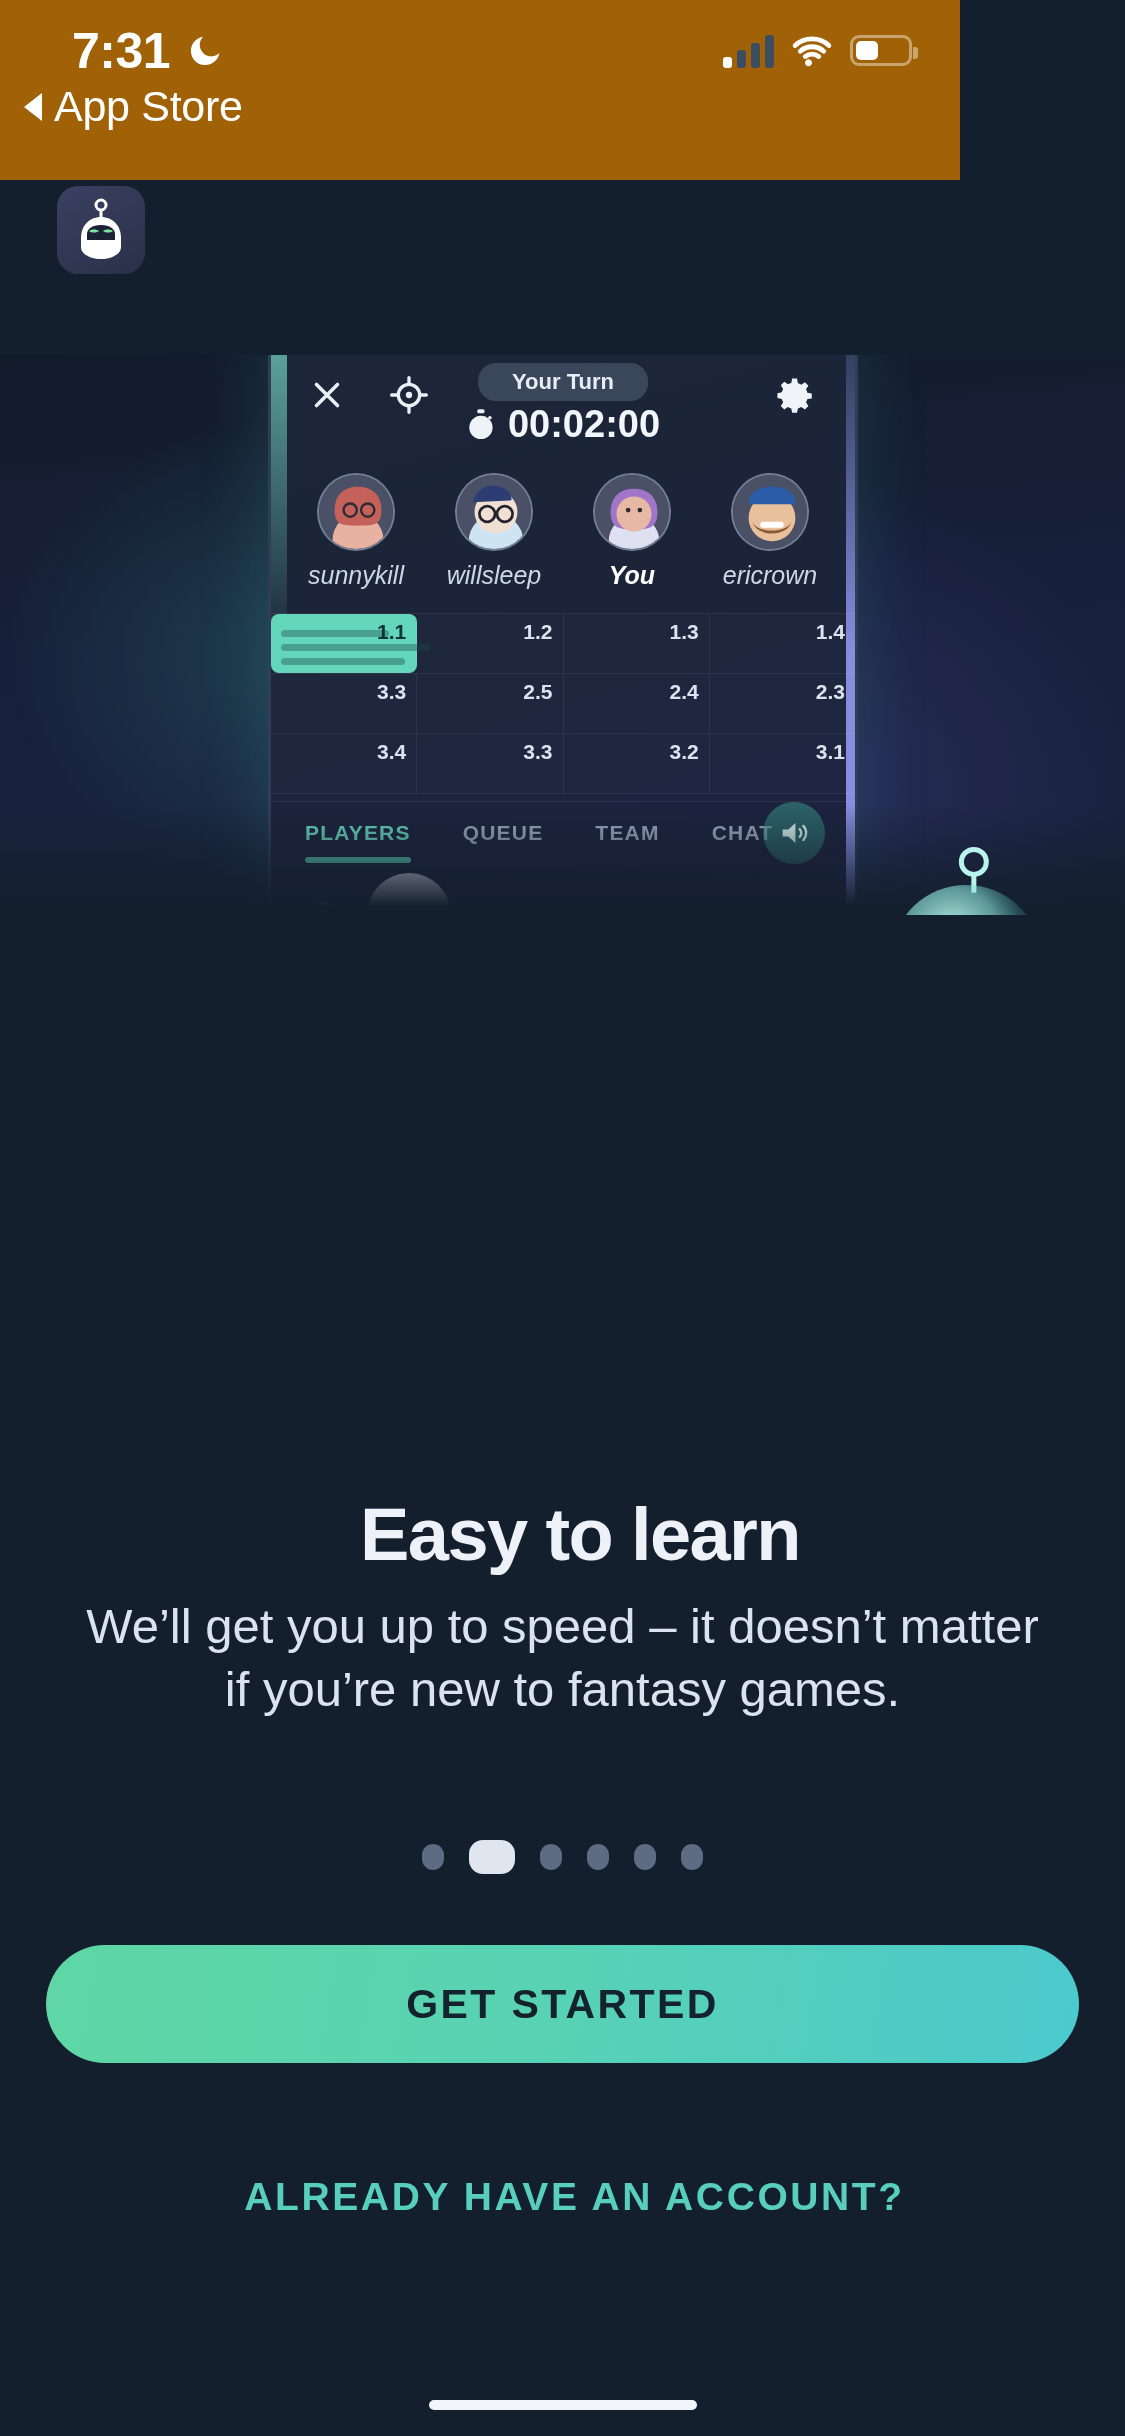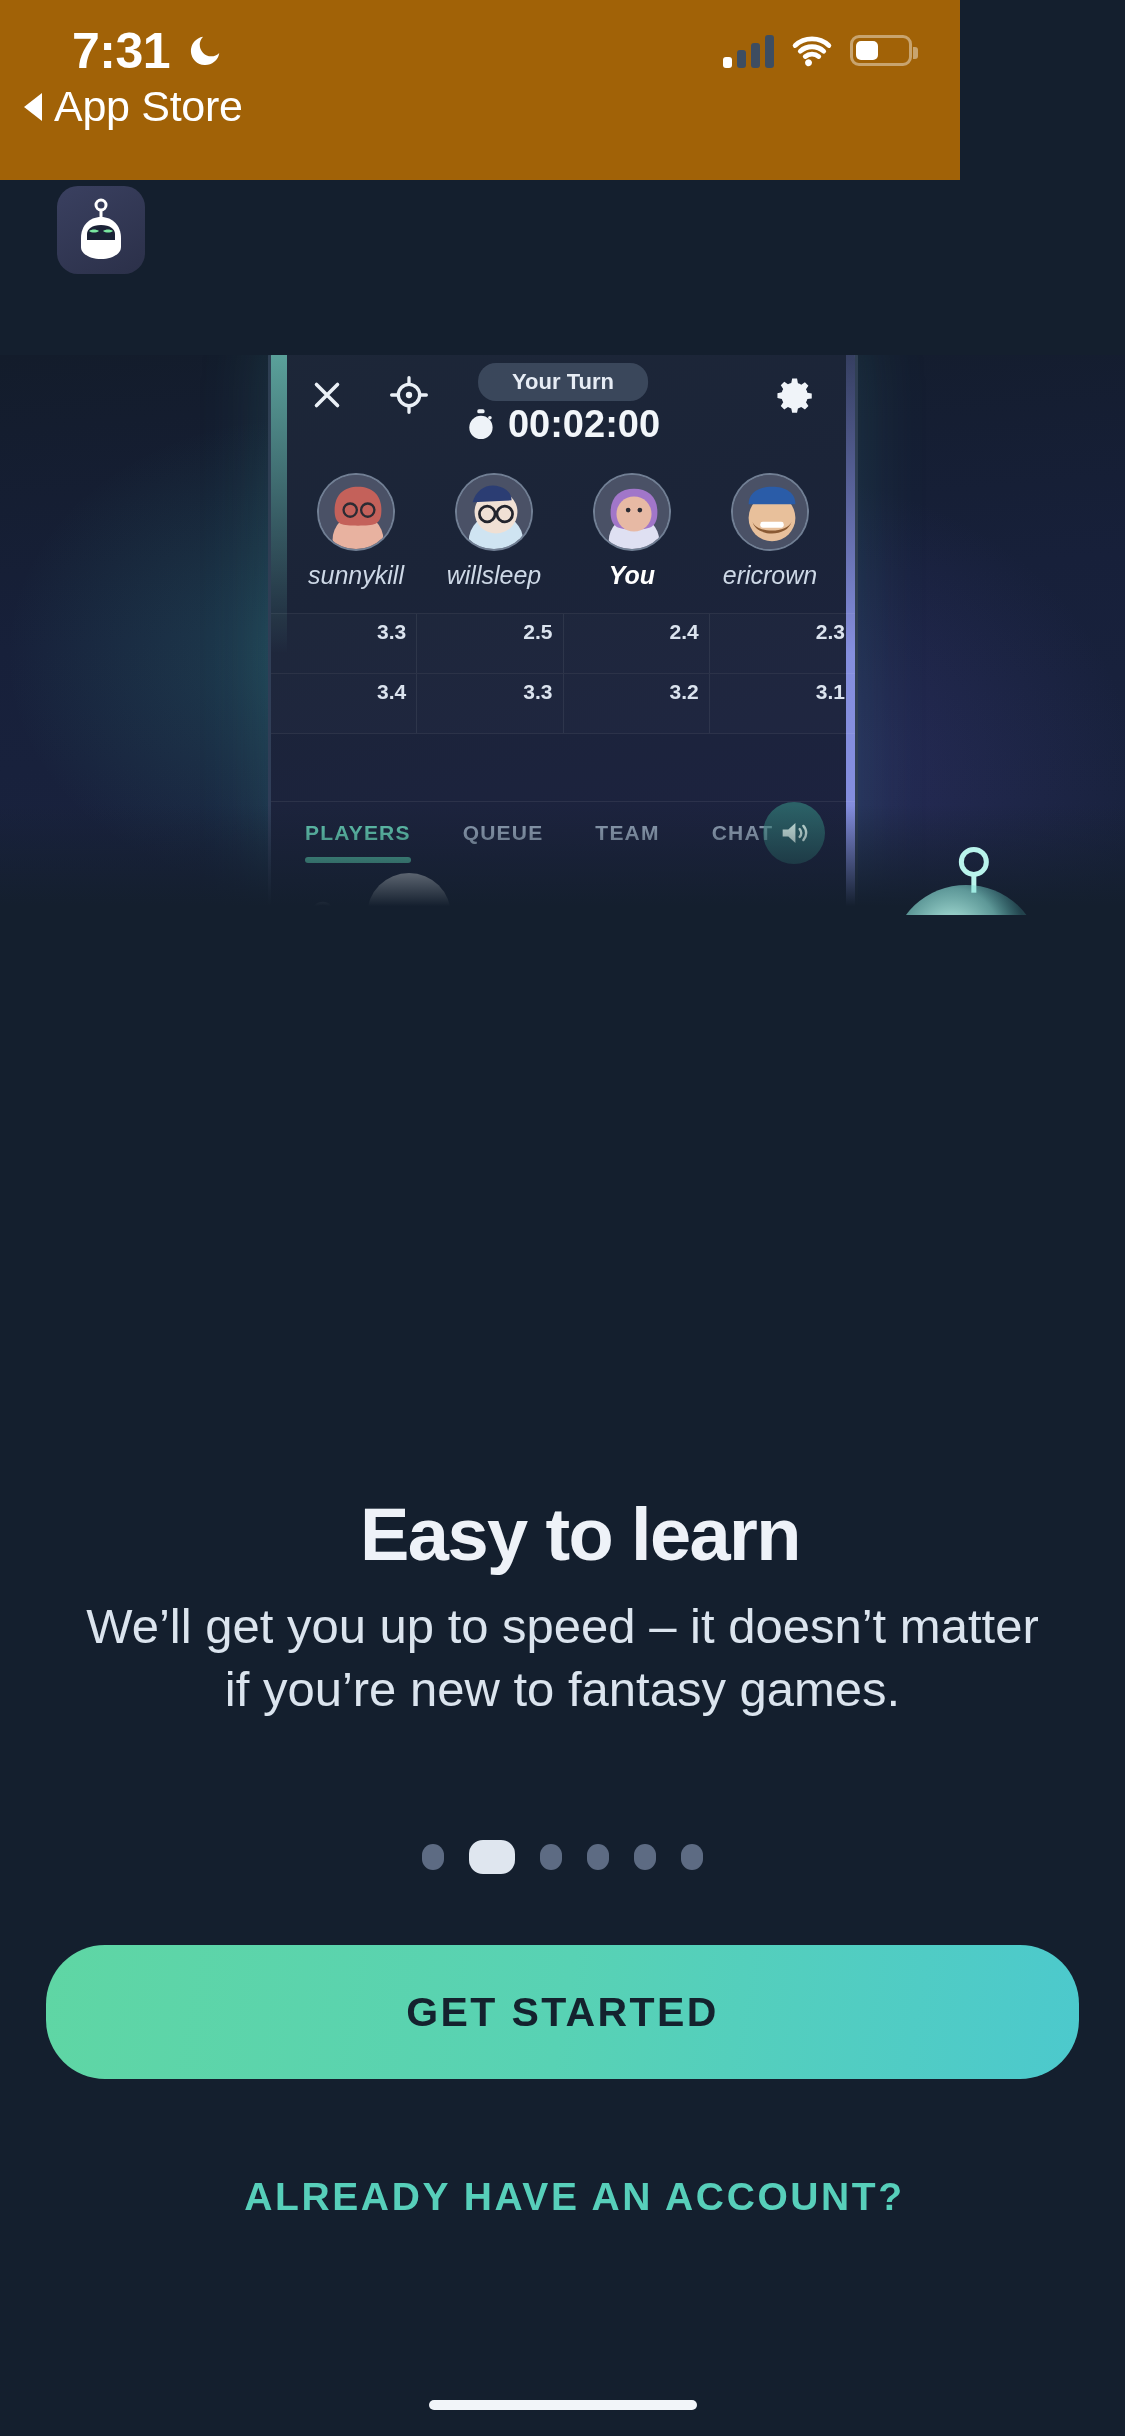--- a/index.html
+++ b/index.html
@@ -197,21 +197,21 @@
   
   .dots{
     position:absolute; left:0; top:1840px; width:1125px;
     display:flex; justify-content:center; align-items:center; gap:25px;
   }
   .dot{ width:22px;height:26px;border-radius:12px;background:#5d6b83;}
   .dot.active{ width:46px;height:34px;border-radius:14px;background:#dfe6ef;}
 
   
   .cta{
-    position:absolute; left:46px; top:1945px; width:1033px; height:134px;
+    position:absolute; left:46px; top:1945px; width:1033px; height:118px;
     border-radius:59px;
     background:linear-gradient(100deg,#5fd6a4 0%,#58d2b4 50%,#4cc9cd 100%);
     display:flex;align-items:center;justify-content:center;
     font-size:41px;font-weight:800;color:#14222e;letter-spacing:2.4px;
   }
   .already{
     position:absolute; left:12px; top:2175px; width:1125px; text-align:center;
     font-size:39px; font-weight:800; color:#57cfba; letter-spacing:2.6px;
   }
 
@@ -345,20 +345,37 @@
             <path d="M8 15c0-6 5-9 12-9s12 3 12 9z" fill="#2a5ca8"></path>
             <rect x="14" y="24" width="12" height="3" rx="1.2" fill="#fff"></rect>
           </svg>
         </div>
         <div class="av-name">ericrown</div>
       </div>
     </div>
 
     <div class="board">
       <div class="brow">
+        <div class="bcell filled">
+          <div class="bline" style="top:16px;width:108px;"></div>
+          <div class="bline" style="top:30px;width:150px;"></div>
+          <div class="bline" style="top:44px;width:124px;"></div>
+          <div class="bnum">1.1</div>
+        </div>
+        <div class="bcell">
+            <div class="bnum">1.2</div>
+          </div>
+        <div class="bcell">
+            <div class="bnum">1.3</div>
+          </div>
+        <div class="bcell">
+            <div class="bnum">1.4</div>
+          </div>
+      </div>
+      <div class="brow">
         <div class="bcell">
             <div class="bnum">3.3</div>
           </div>
         <div class="bcell">
             <div class="bnum">2.5</div>
           </div>
         <div class="bcell">
             <div class="bnum">2.4</div>
           </div>
         <div class="bcell">

